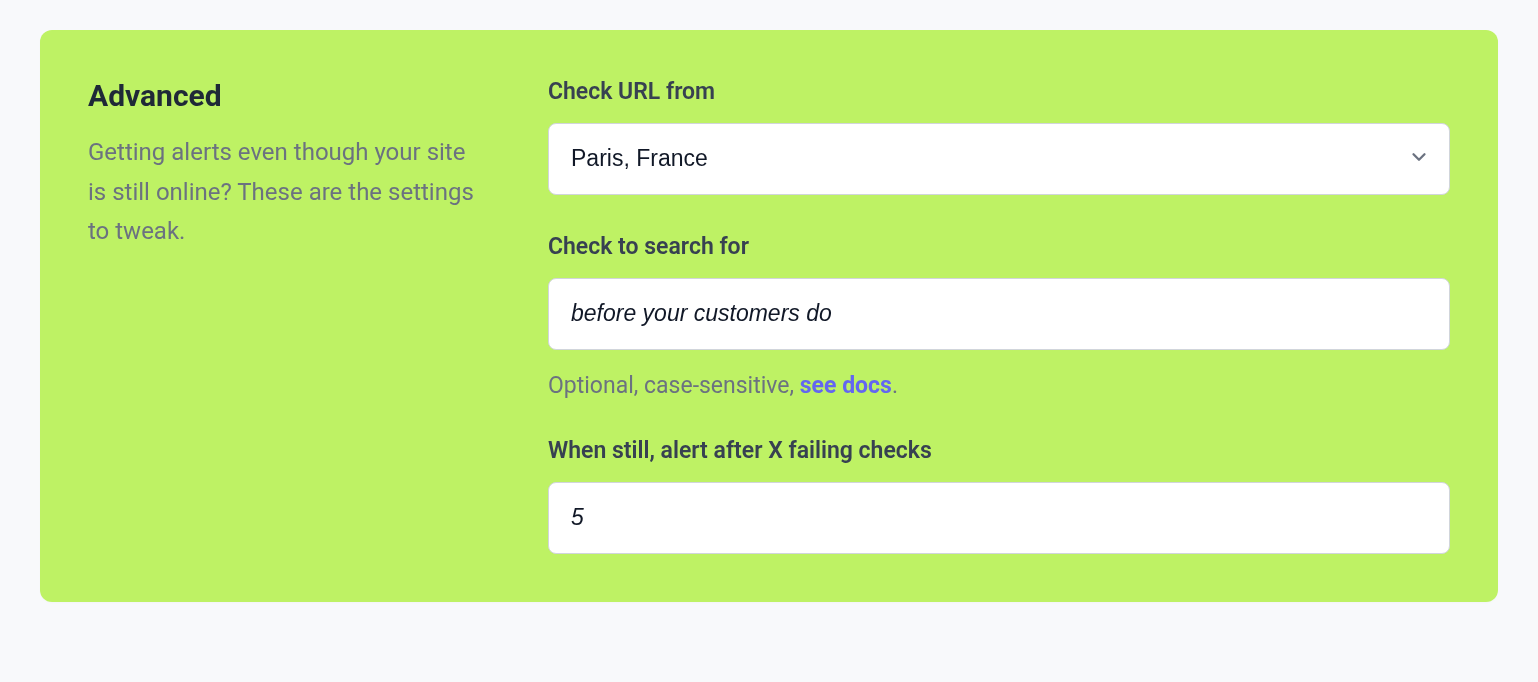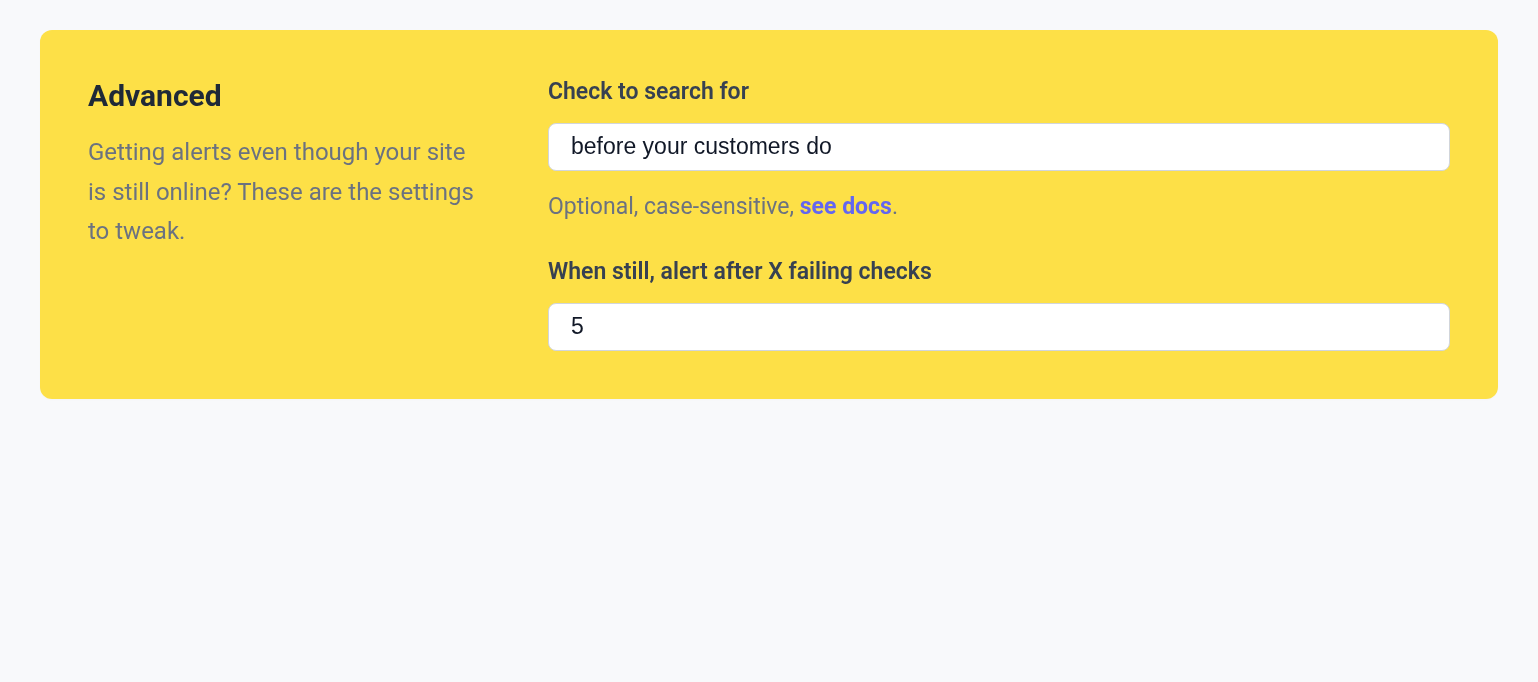--- a/index.html
+++ b/index.html
@@ -8,21 +8,21 @@
       padding: 0;
     }
     body {
       font-family: -apple-system, BlinkMacSystemFont, "Segoe UI", Roboto, Helvetica, Arial, sans-serif;
       background-color: #f8f9fb;
       padding: 30px 40px;
       width: 1538px;
       height: 682px;
     }
     .card {
-      background-color: #fde047;
+      background-color: #bef264;
       border-radius: 12px;
       padding: 48px;
       display: flex;
       gap: 60px;
       box-shadow: 0 1px 2px rgba(0,0,0,0.02);
     }
     .left-col {
       flex: 0 0 400px;
     }
     .right-col {
@@ -72,26 +72,27 @@
       position: absolute;
       right: 20px;
       top: 50%;
       transform: translateY(-50%);
       pointer-events: none;
       color: #6b7280;
     }
     .form-input {
       width: 100%;
       font-size: 23px;
-      padding: 8px 22px;
+      padding: 20px 22px;
       border: 1px solid #d1d5db;
       border-radius: 8px;
       background-color: #ffffff;
       color: #111827;
       line-height: 1.3;
+      font-style: italic;
     }
     .help-text {
       margin-top: 22px;
       font-size: 23px;
       color: #6b7280;
     }
     .help-text .bold {
       font-weight: 400;
       color: #6b7280;
     }
@@ -104,20 +105,33 @@
 </head>
 <body>
 
 <div class="card">
   <div class="left-col">
     <h2 class="section-title">Advanced</h2>
     <p class="section-desc">Getting alerts even though your site is still online? These are the settings to tweak.</p>
   </div>
   <div class="right-col">
 
+    <div class="form-group">
+      <label class="form-label">Check URL from</label>
+      <div class="form-select-wrapper">
+        <select class="form-select">
+          <option>Paris, France</option>
+        </select>
+        <span class="chevron">
+          <svg width="22" height="22" viewBox="0 0 24 24" fill="none" stroke="currentColor" stroke-width="2.5" stroke-linecap="round" stroke-linejoin="round">
+            <polyline points="6 9 12 15 18 9"></polyline>
+          </svg>
+        </span>
+      </div>
+    </div>
 
     <div class="form-group">
       <label class="form-label">Check to search for</label>
       <input type="text" class="form-input" value="before your customers do" style="">
       <p class="help-text">
         <span class="bold">Optional</span><span>, case-sensitive, </span><a href="#">see docs</a><span>.</span>
       </p>
     </div>
 
     <div class="form-group">

